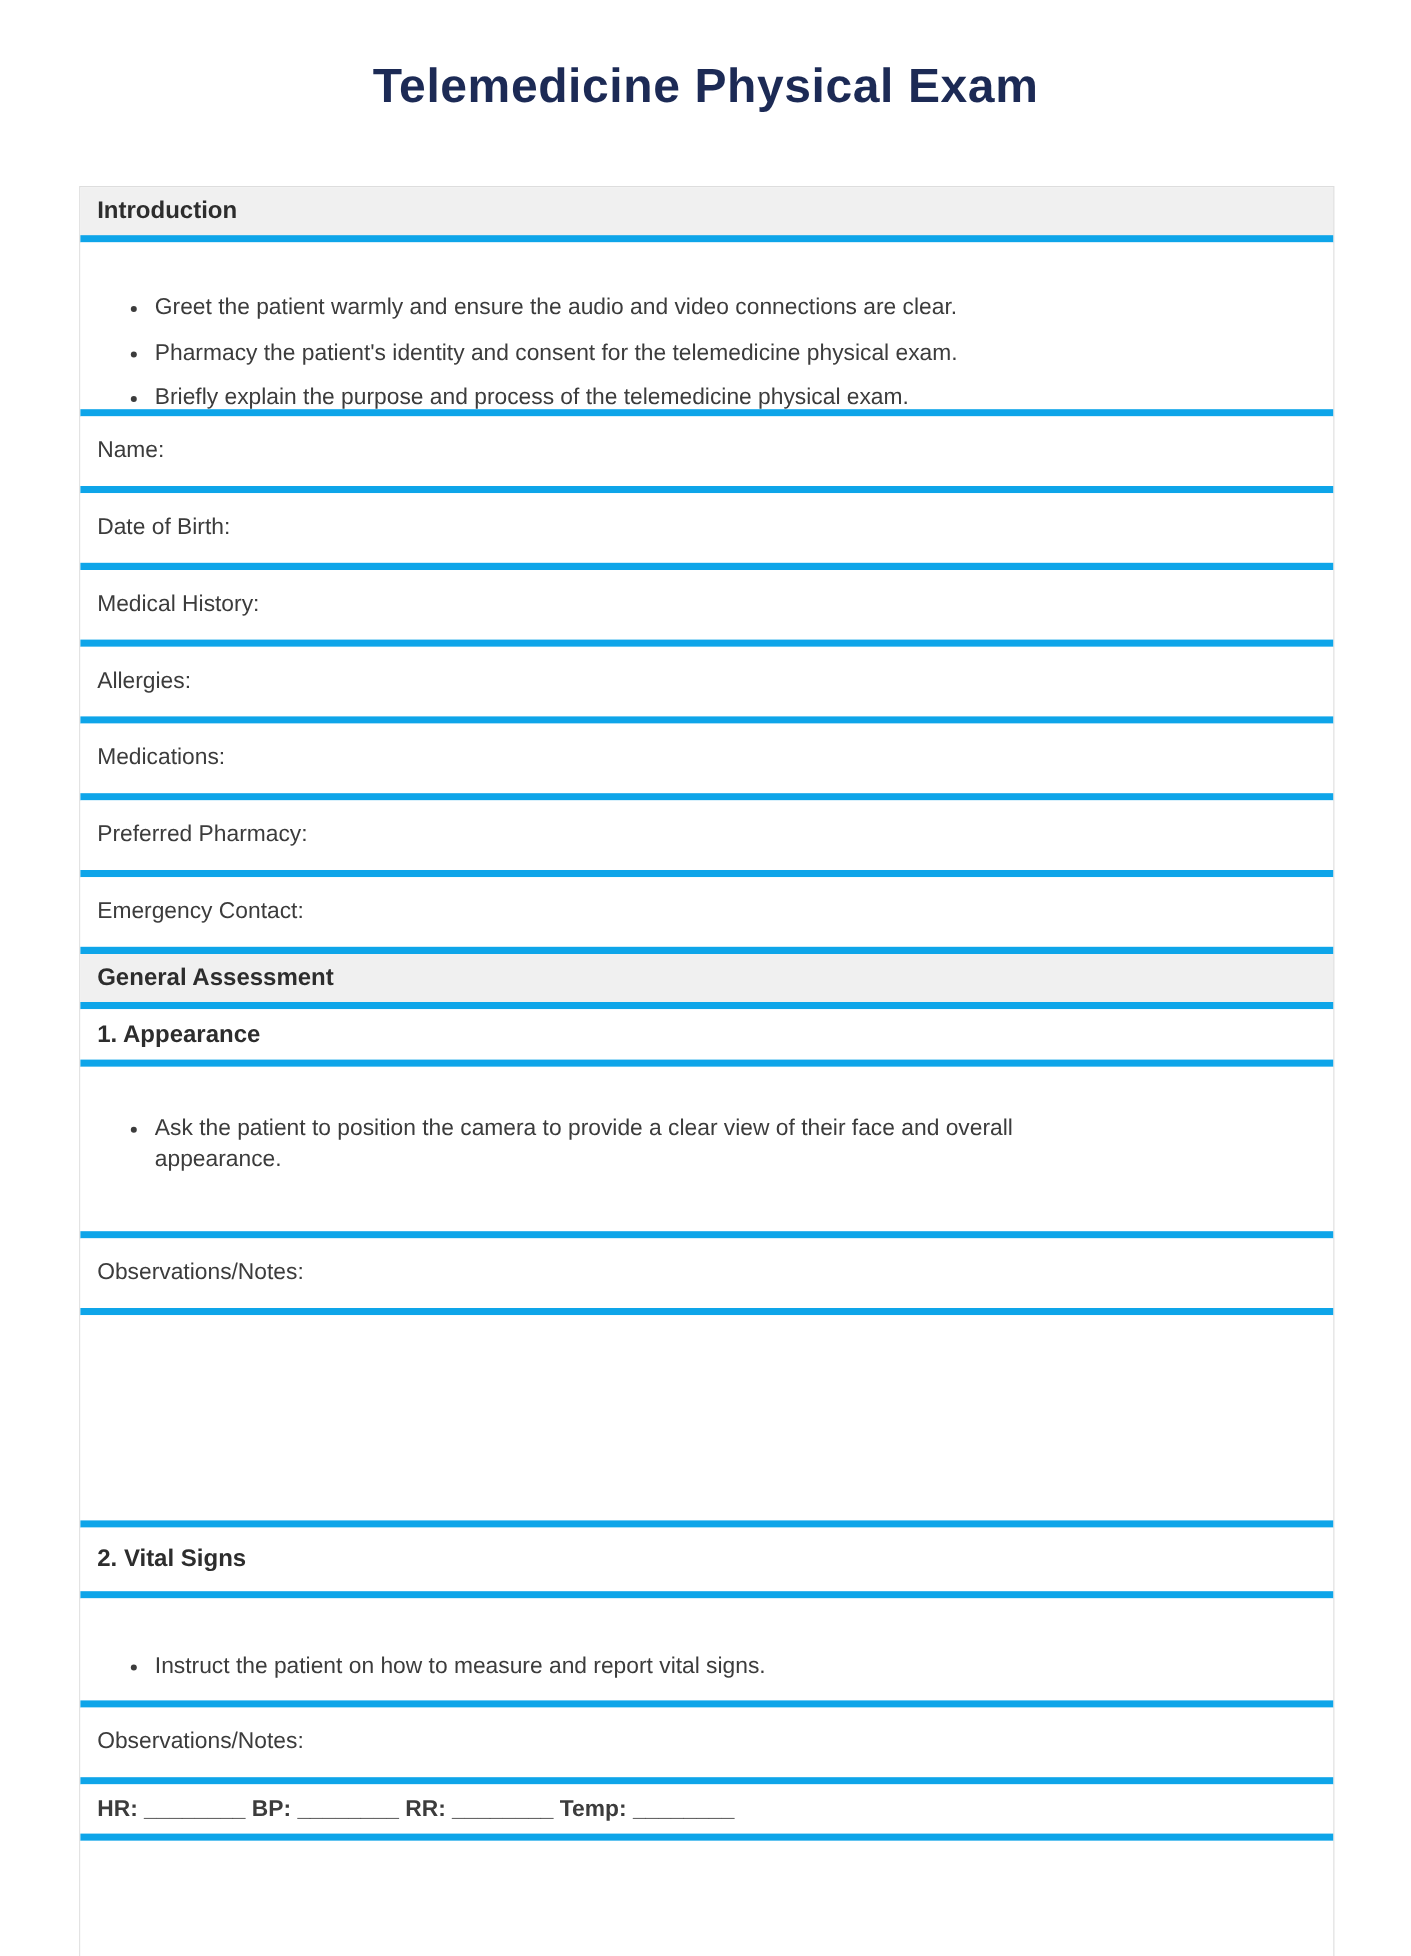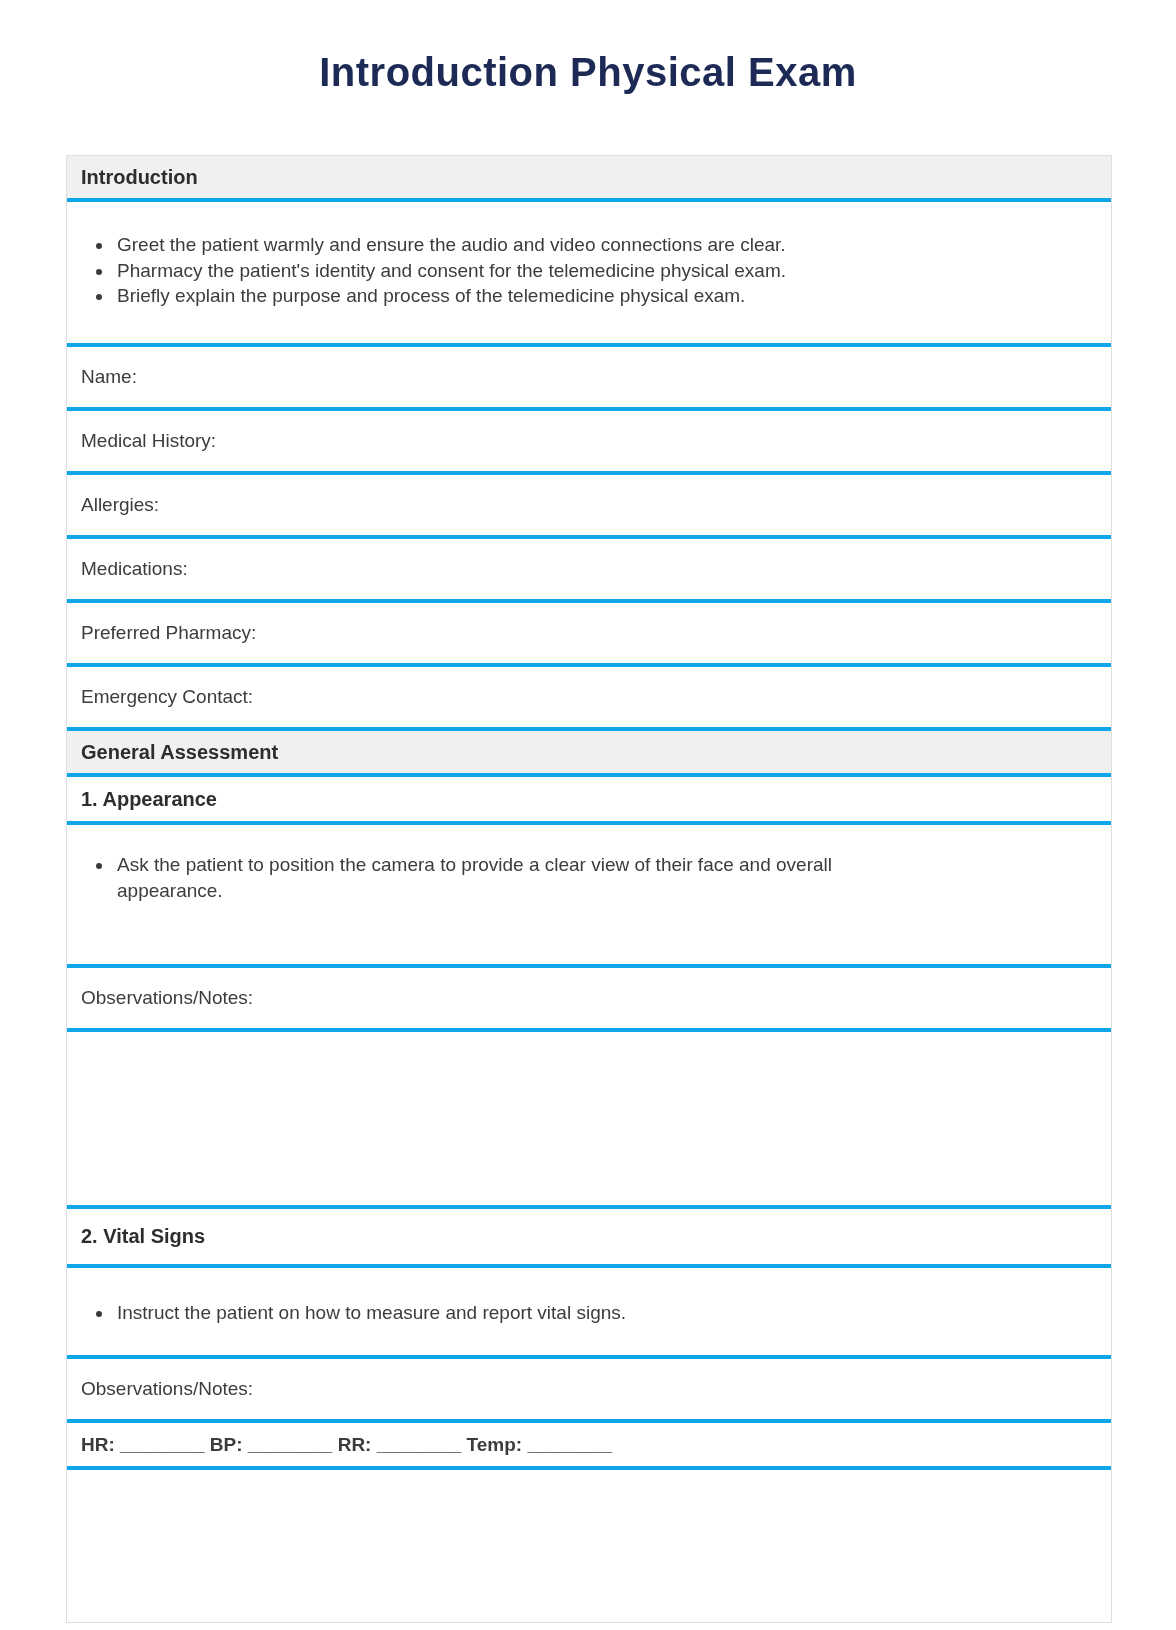--- a/index.html
+++ b/index.html
@@ -21,21 +21,21 @@
   }
   .form {
     margin: 61px 0 0 66px;
     width: 1046px;
     border: 1px solid #dddddd;
     box-sizing: border-box;
     background: #ffffff;
   }
   .row {
     box-sizing: border-box;
-    border-bottom: 4px solid #0ea5e9;
+    border-bottom: 6px solid #0ea5e9;
     background: #ffffff;
   }
   .row:last-child { border-bottom: none; }
   .row-header {
     background: #f0f0f0;
     height: 46px;
     display: flex;
     align-items: center;
     padding: 0 14px;
     font-size: 20px;
@@ -53,59 +53,62 @@
     text-align: center;
   }
   .row-subtitle.tall { height: 59px; }
   .row-bullets { padding: 30px 170px 0 0; }
   .row-bullets ul { margin: 0; padding-left: 47px; list-style: disc; }
   .row-bullets li {
     font-size: 19px;
     line-height: 25.5px;
     color: #3c3c3c;
     padding-left: 3px;
-    margin: 0;
+    margin: 12px;
   }
   .intro-bullets { height: 145px; }
   .appearance-bullets { height: 143px; padding-top: 27px; }
   .vitals-bullets { height: 91px; padding-top: 32px; }
   .row-field {
     height: 64px;
     display: flex;
     align-items: center;
     padding: 0 14px;
     font-size: 19px;
     color: #3c3c3c;
   }
   .row-field.h47 { height: 47px; font-weight: bold; }
   .box-appearance { height: 177px; }
   .box-vitals { height: 152px; }
 </style>
 </head>
 <body>
 
-<div class="title">Introduction Physical Exam</div>
+<div class="title">Telemedicine Physical Exam</div>
 
 <div class="form">
 
   <div class="row row-header">
     <span>Introduction</span>
   </div>
 
   <div class="row row-bullets intro-bullets">
     <ul>
       <li>Greet the patient warmly and ensure the audio and video connections are clear.</li>
       <li>Pharmacy the patient's identity and consent for the telemedicine physical exam.</li>
       <li>Briefly explain the purpose and process of the telemedicine physical exam.</li>
     </ul>
   </div>
 
 
   <div class="row row-field">
     <span>Name:</span>
+  </div>
+  <div class="row row-field">
+    <span>Date of Birth:</span>
   </div>
   <div class="row row-field">
     <span>Medical History:</span>
   </div>
   <div class="row row-field">
     <span>Allergies:</span>
   </div>
   <div class="row row-field">
     <span>Medications:</span>
   </div>

